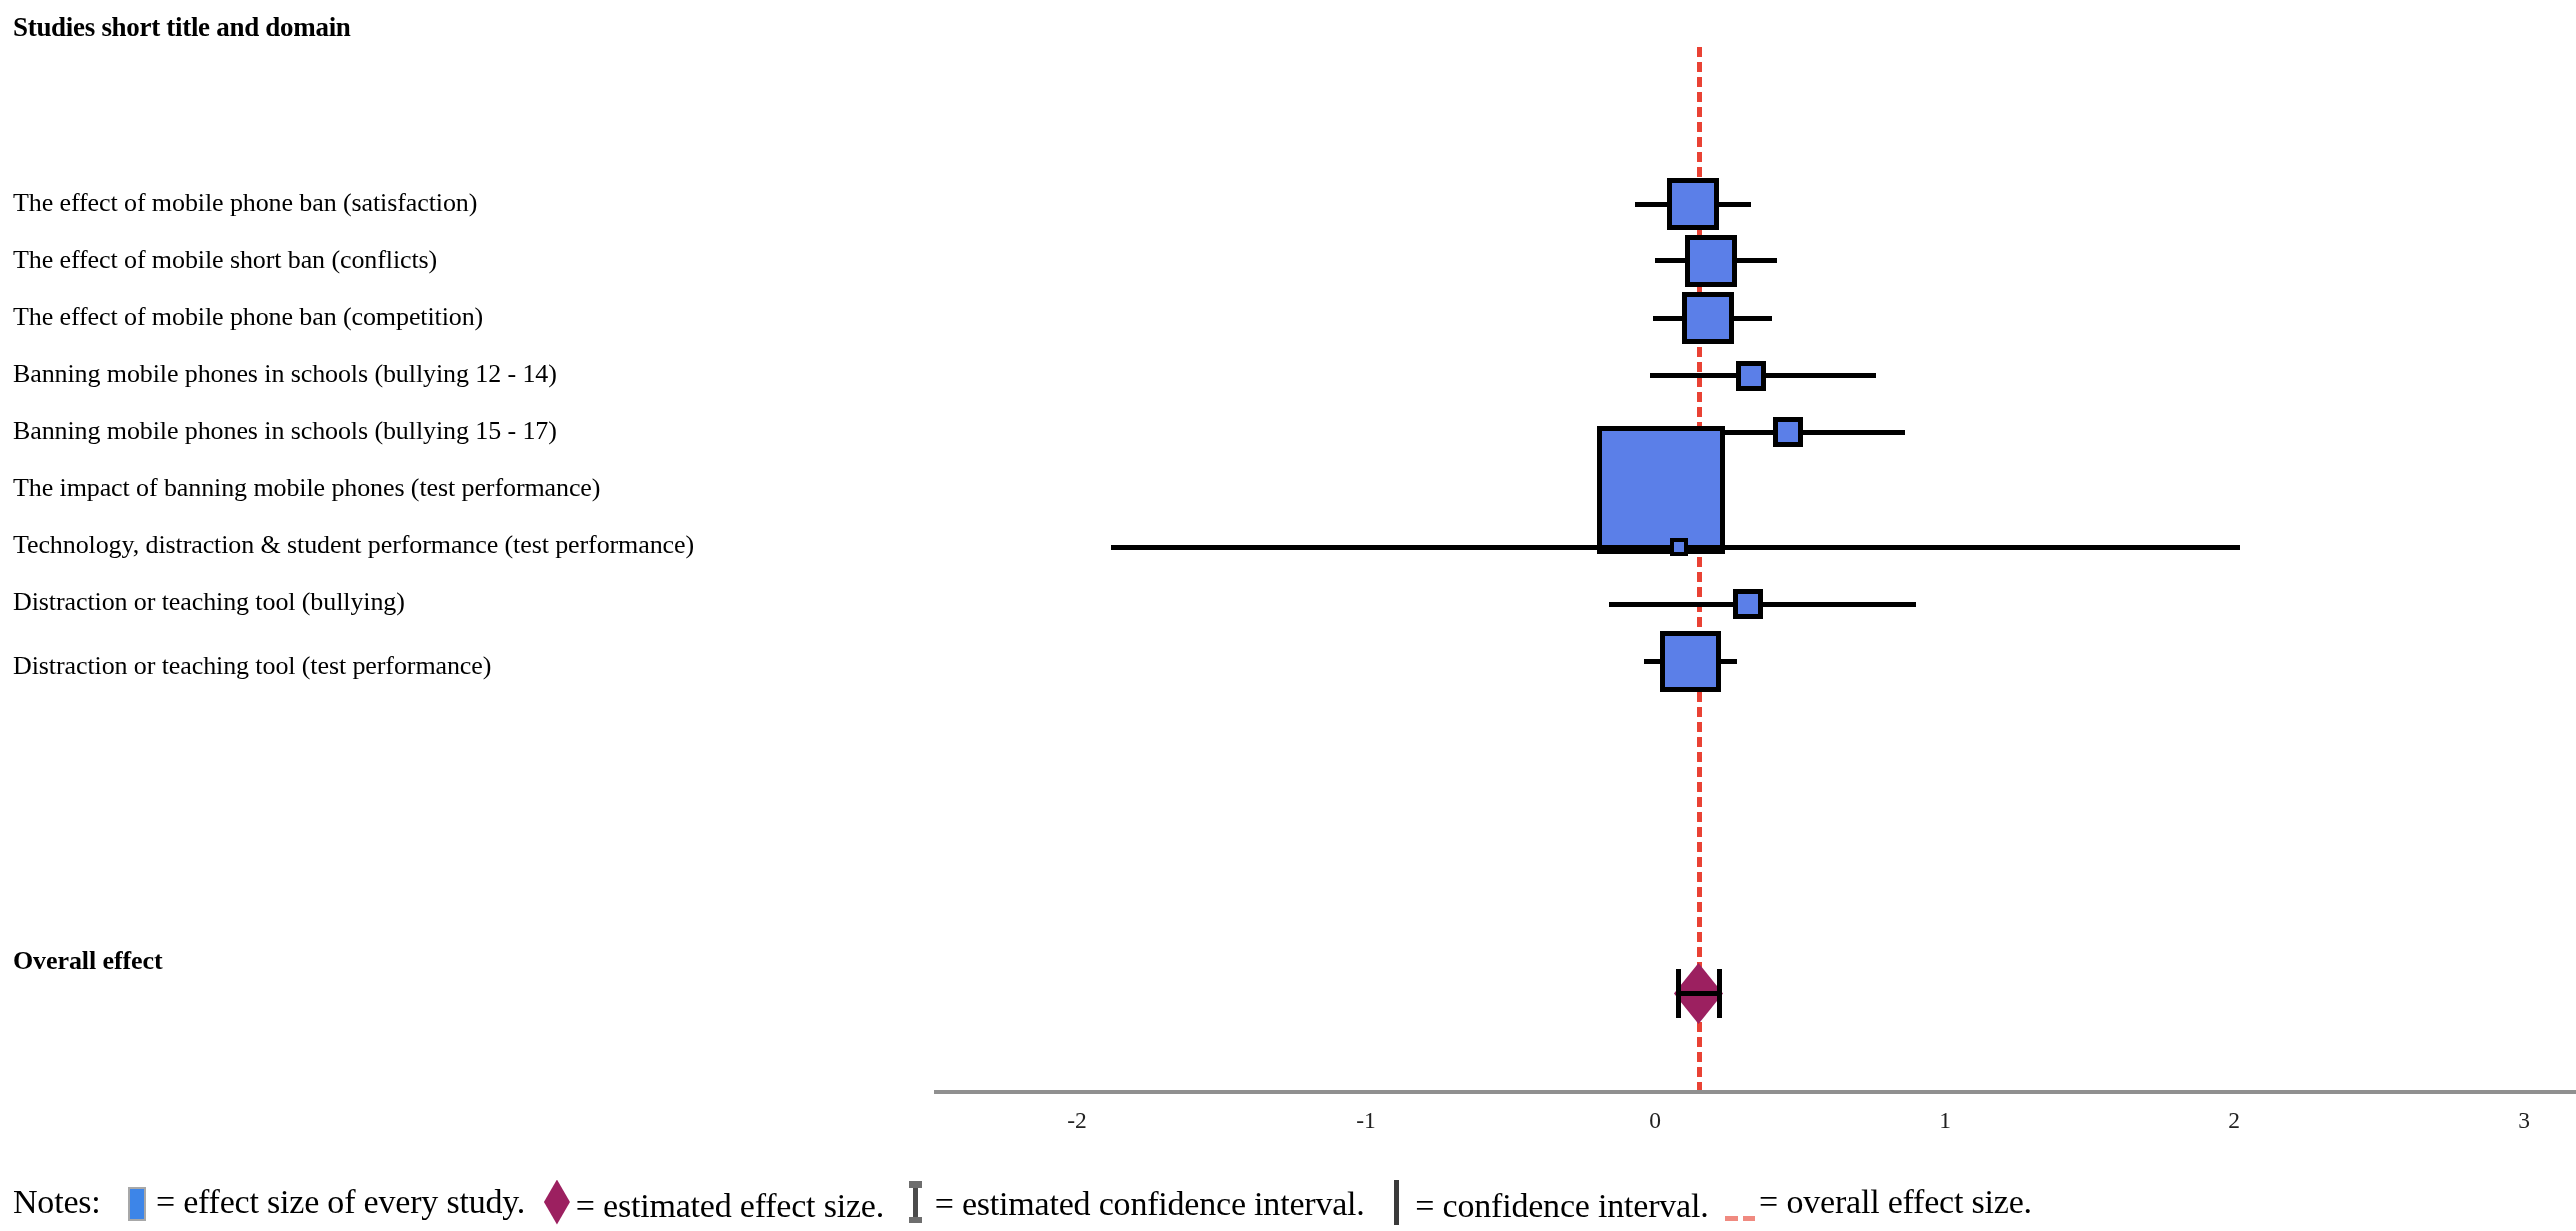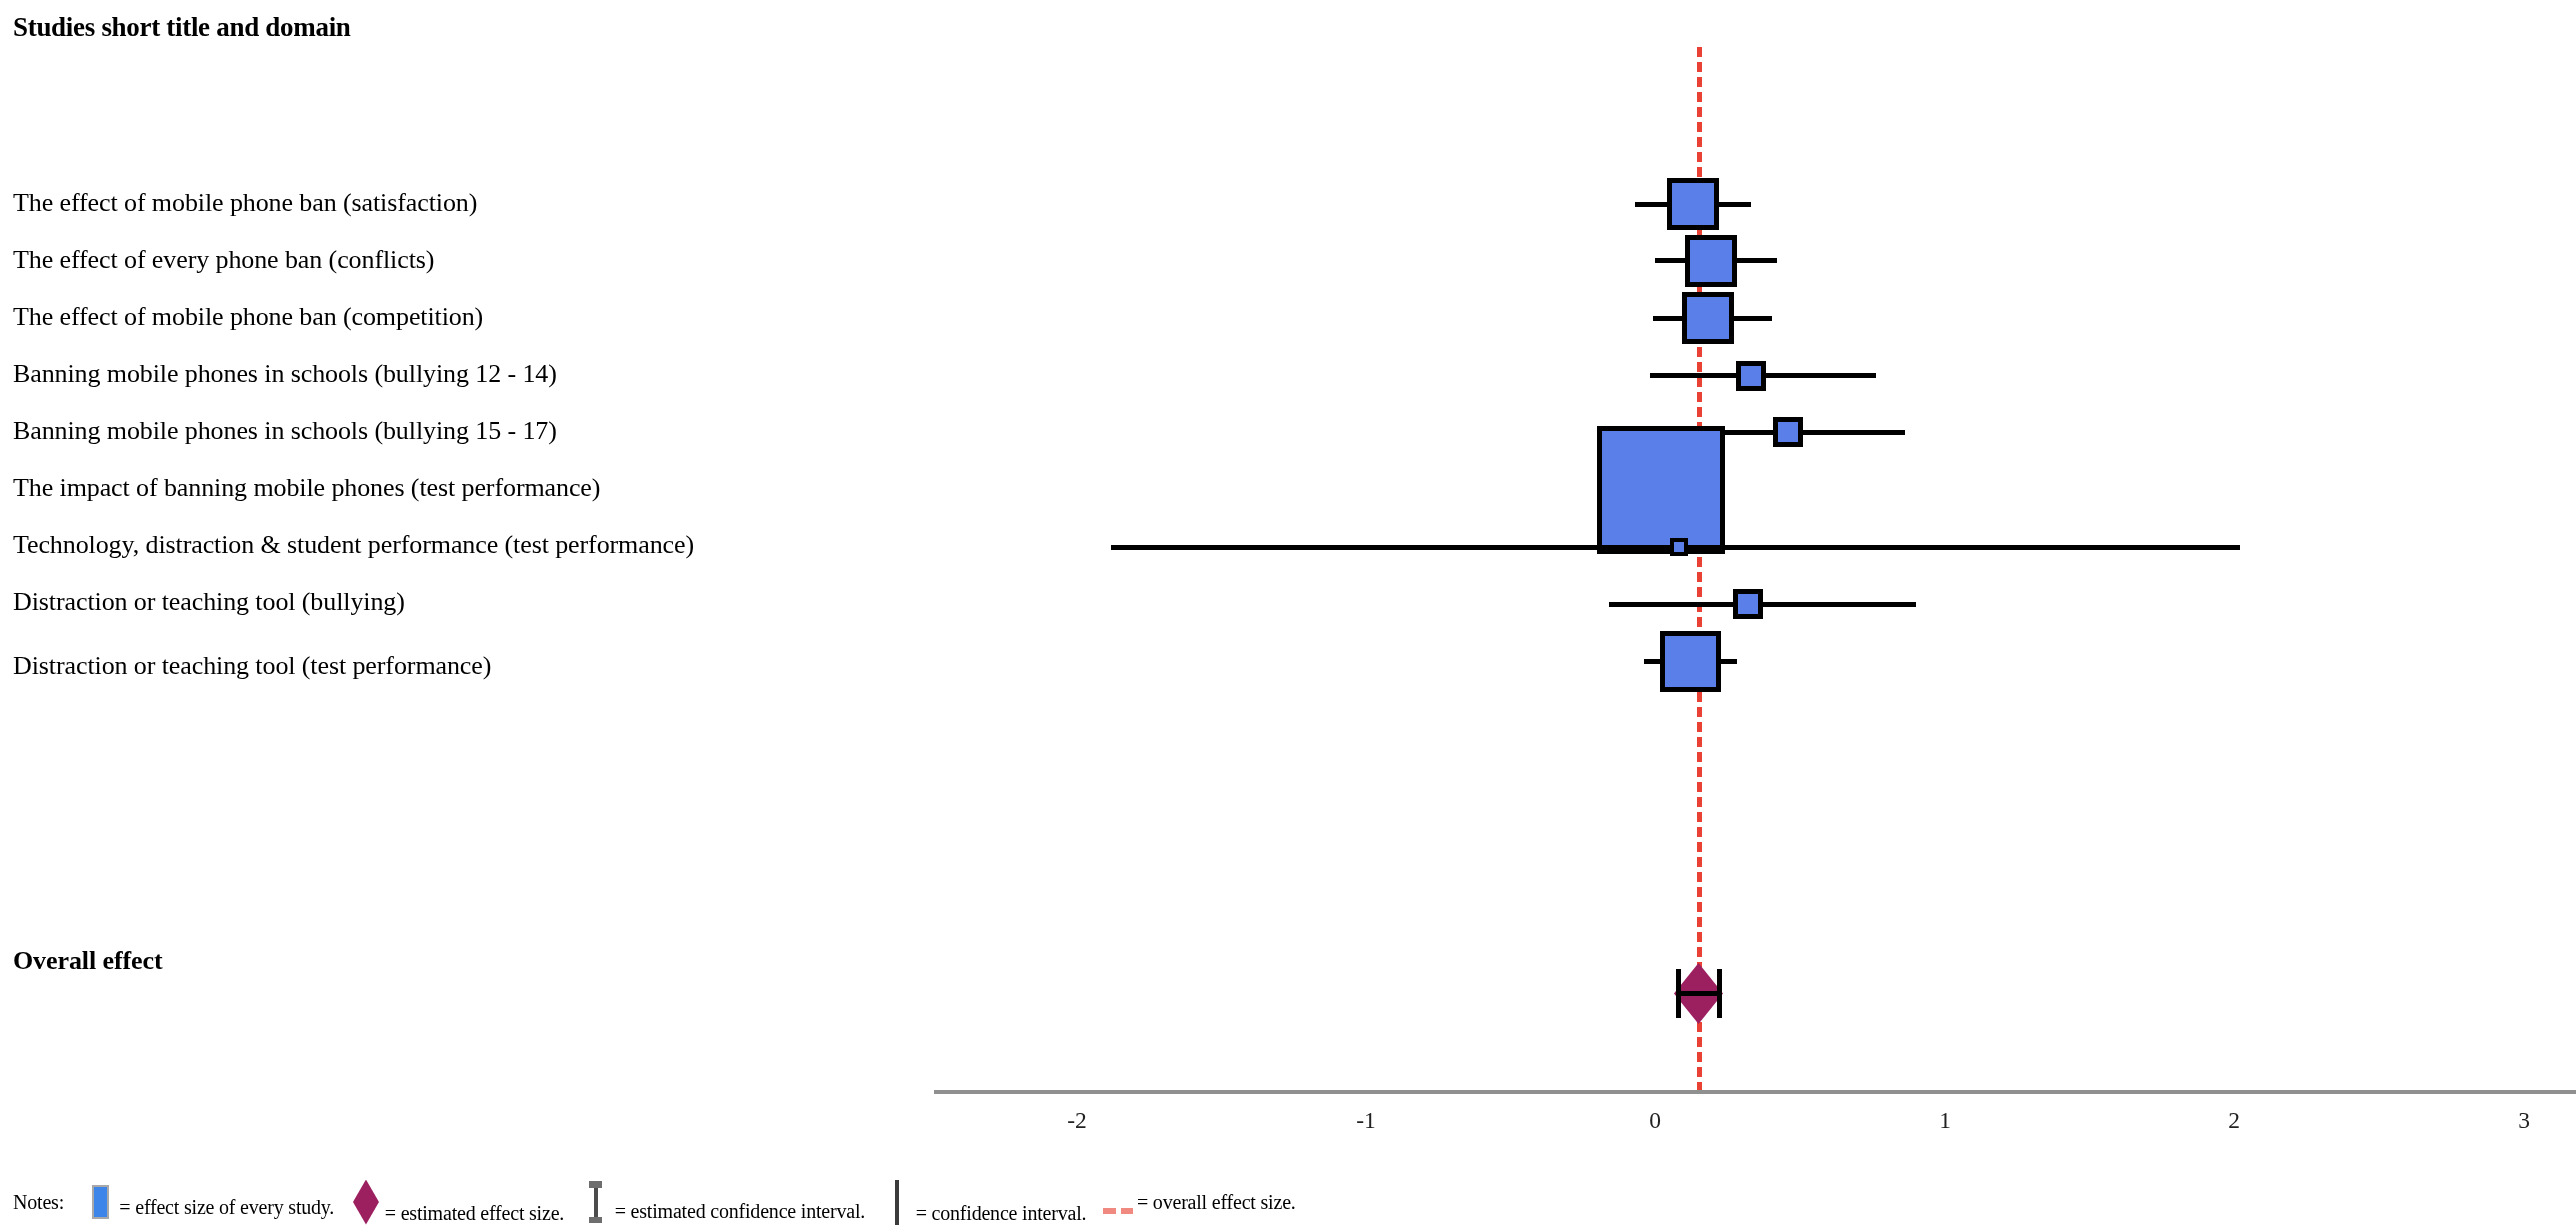--- a/index.html
+++ b/index.html
@@ -106,21 +106,21 @@
   }
 
   
   #notes-row {
     position: absolute;
     left: 13px;
     bottom: 9.4px;
     height: 41px;
     display: flex;
     align-items: center;
-    font-size: 20px;
+    font-size: 34px;
     white-space: nowrap;
     letter-spacing: -0.2px;
   }
   #notes-row .notes-label {
     margin-right: 20px;
   }
   .legend-entry {
     display: flex;
     align-items: flex-end;
     margin-right: 15.3px;
@@ -192,21 +192,21 @@
 </head>
 <body>
 
 <div id="plot-title">Studies short title and domain</div>
 
 <div id="labels-column">
     <div class="study-row" style="top: 168px;">
       <div class="study-label">The effect of mobile phone ban (satisfaction)</div>
     </div>
     <div class="study-row" style="top: 225px;">
-      <div class="study-label">The effect of every phone ban (conflicts)</div>
+      <div class="study-label">The effect of mobile short ban (conflicts)</div>
     </div>
     <div class="study-row" style="top: 282px;">
       <div class="study-label">The effect of mobile phone ban (competition)</div>
     </div>
     <div class="study-row" style="top: 339px;">
       <div class="study-label">Banning mobile phones in schools (bullying 12 - 14)</div>
     </div>
     <div class="study-row" style="top: 396px;">
       <div class="study-label">Banning mobile phones in schools (bullying 15 - 17)</div>
     </div>

